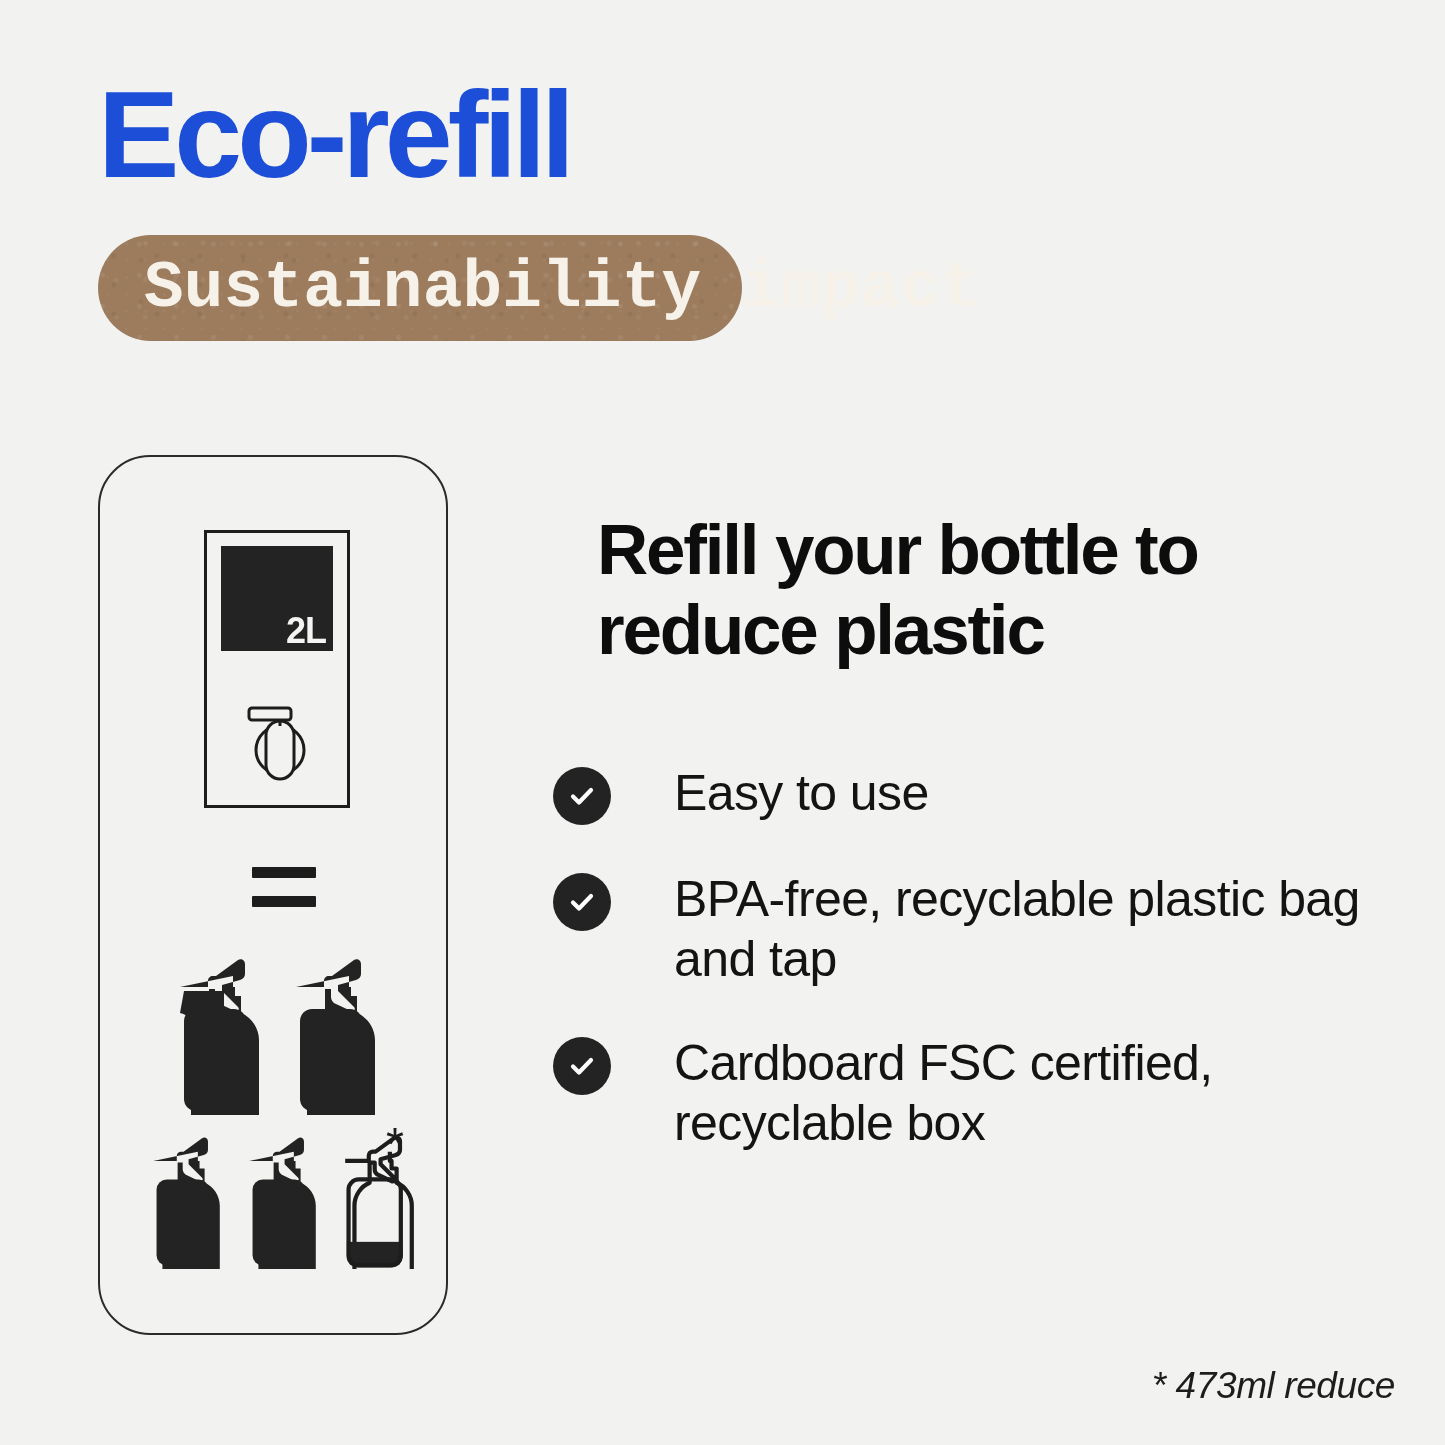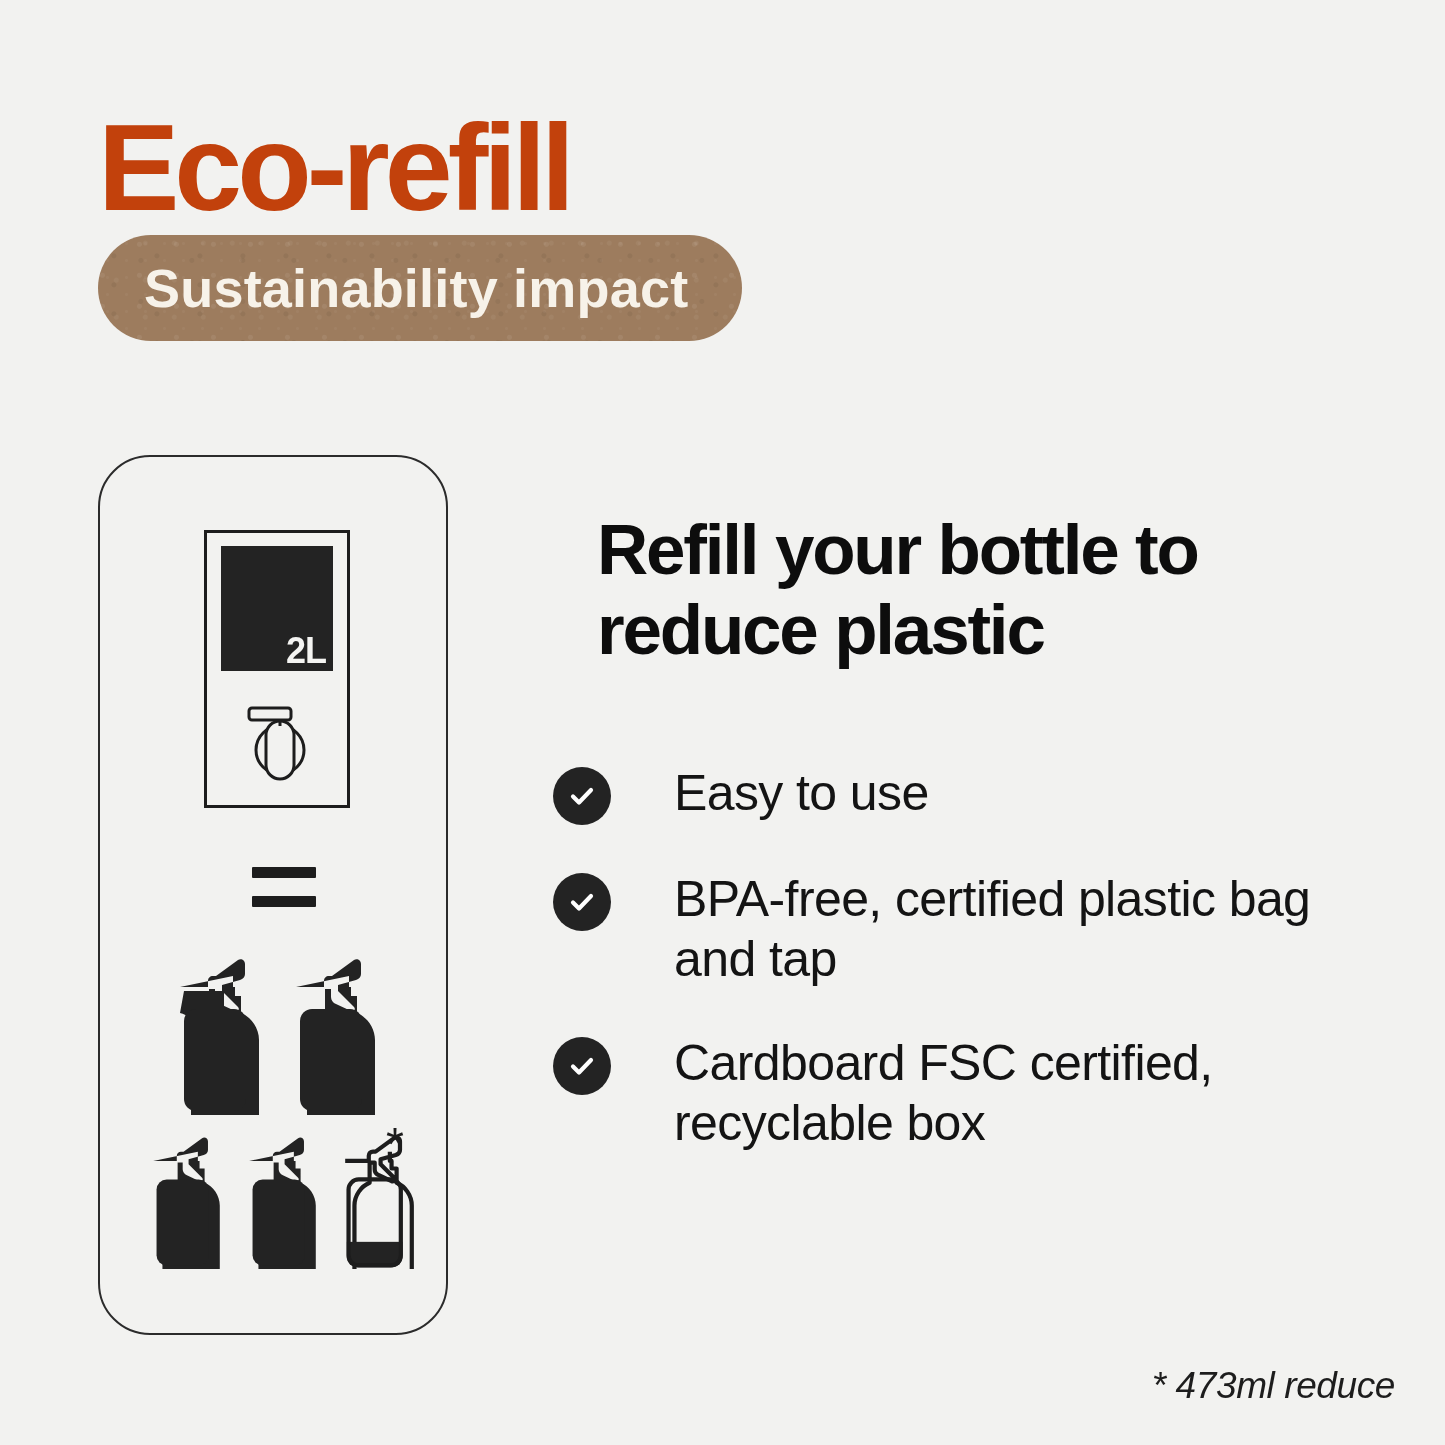--- a/index.html
+++ b/index.html
@@ -10,47 +10,46 @@
     overflow:hidden;
     position:relative;
     -webkit-font-smoothing:antialiased;
   }
   .stage{position:absolute;inset:0;}
 
   
   .title{
     position:absolute;left:98px;top:74px;
     font-size:122px;line-height:1;
-    font-weight:700;color:#c2410c;
+    font-weight:700;color:#1d4ed8;
     letter-spacing:-5px;
     white-space:nowrap;
-    margin-top:33px;
   }
 
   
   .badge{
     position:absolute;left:98px;top:235px;
     width:644px;height:106px;
     border-radius:53px;
     background:#9d7c5e;
     background-image:
       radial-gradient(circle at 12% 30%, rgba(255,255,255,.07) 0 2px, transparent 3px),
       radial-gradient(circle at 37% 72%, rgba(0,0,0,.06) 0 2px, transparent 3px),
       radial-gradient(circle at 63% 22%, rgba(255,255,255,.05) 0 2px, transparent 3px),
       radial-gradient(circle at 84% 62%, rgba(0,0,0,.05) 0 2px, transparent 3px),
       radial-gradient(circle at 50% 50%, rgba(255,255,255,.04) 0 1px, transparent 2px);
     background-size:37px 31px,43px 29px,29px 37px,51px 41px,19px 17px;
     display:flex;align-items:center;
     box-sizing:border-box;
     padding-left:46px;
   }
   .badge-text{
-    font-family:Liberation Sans, sans-serif;
+    font-family:Liberation Mono, monospace;
     font-weight:700;
-    font-size:54px;
+    font-size:66px;
     color:#f7f2e9;
     letter-spacing:.2px;
     white-space:nowrap;
   }
 
   
   .card{
     position:absolute;left:98px;top:455px;
     width:350px;height:880px;
     border:2px solid #2b2b2b;
@@ -59,21 +58,21 @@
   }
   .carton{
     position:absolute;left:104px;top:73px;
     width:146px;height:278px;
     border:3px solid #1d1d1d;
     box-sizing:border-box;
     background:transparent;
   }
   .carton-label{
     position:absolute;left:14px;top:13px;
-    width:112px;height:125px;
+    width:112px;height:105px;
     background:#232323;
     box-sizing:border-box;
   }
   .carton-vol{
     position:absolute;right:7px;bottom:2px;
     color:#f4f4f2;font-weight:700;
     font-size:36px;line-height:1;
     letter-spacing:-1px;
   }
   
@@ -194,21 +193,21 @@
           </svg>
       </span>
       <span class="check-label">Easy to use</span>
     </div>
     <div class="check-item">
       <span class="check-circle">
         <svg width="32" height="32" viewBox="0 0 32 32">
             <path d="M7 16.5 L13 22.5 L25 10" fill="none" stroke="#ffffff" stroke-width="4.2" stroke-linecap="round" stroke-linejoin="round"></path>
           </svg>
       </span>
-      <span class="check-label">BPA-free, certified plastic bag and tap</span>
+      <span class="check-label">BPA-free, recyclable plastic bag and tap</span>
     </div>
     <div class="check-item">
       <span class="check-circle">
         <svg width="32" height="32" viewBox="0 0 32 32">
             <path d="M7 16.5 L13 22.5 L25 10" fill="none" stroke="#ffffff" stroke-width="4.2" stroke-linecap="round" stroke-linejoin="round"></path>
           </svg>
       </span>
       <span class="check-label">Cardboard FSC certified, recyclable box</span>
     </div>
   </div>

